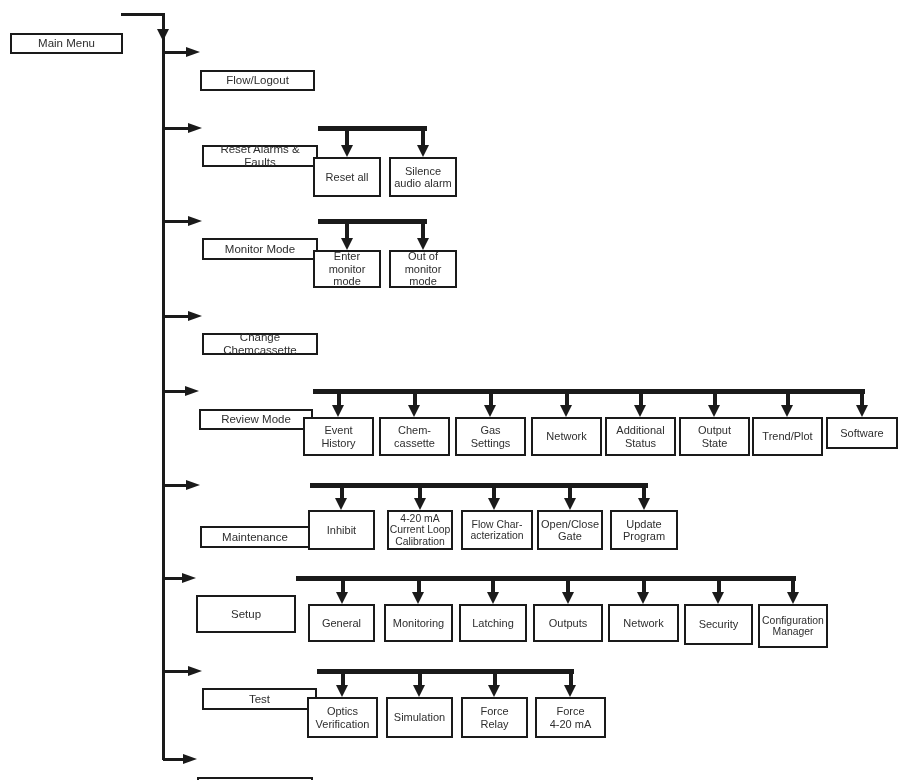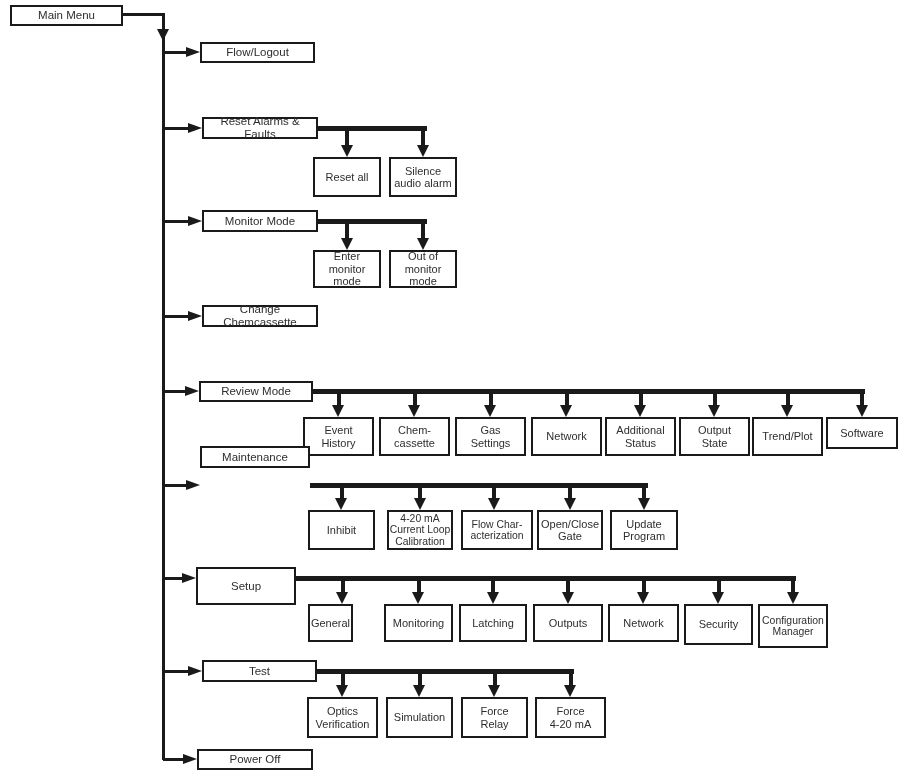--- a/index.html
+++ b/index.html
@@ -5,21 +5,21 @@
   html,body{margin:0;padding:0;background:#ffffff;}
   .canvas{
     position:relative;width:902px;height:780px;background:#ffffff;
     font-family:"Liberation Sans","DejaVu Sans",sans-serif;overflow:hidden;
   }
   .node{
     position:absolute;box-sizing:border-box;background:#ffffff;
     border:2.5px solid #1a1a1a;display:flex;align-items:center;justify-content:center;
     text-align:center;color:#2e2e2e;white-space:pre-line;
   }
-  .menu{font-size:11.5px;line-height:13px;}
+  .menu{font-size:11.5px;line-height:13px;margin-top:28px;}
   .leaf{font-size:11px;line-height:12.5px;}
   .tight{font-size:10.4px;line-height:11.4px;}
   .hl{position:absolute;height:3px;background:#1a1a1a;}
   .vl{position:absolute;width:3px;background:#1a1a1a;}
   .bar{position:absolute;height:5px;background:#1a1a1a;}
   .stub{position:absolute;width:4px;background:#1a1a1a;}
   .ar{position:absolute;width:0;height:0;border-top:5.5px solid transparent;
       border-bottom:5.5px solid transparent;border-left:14px solid #1a1a1a;}
   .ad{position:absolute;width:0;height:0;border-left:6.5px solid transparent;
       border-right:6.5px solid transparent;border-top:12px solid #1a1a1a;}
@@ -73,38 +73,38 @@
   <div class="node leaf" style="left:531px;top:417px;width:71px;height:39px">Network</div>
   <div class="node leaf" style="left:605px;top:417px;width:71px;height:39px">Additional
 Status</div>
   <div class="node leaf" style="left:679px;top:417px;width:71px;height:39px">Output
 State</div>
   <div class="node leaf" style="left:752px;top:417px;width:71px;height:39px">Trend/Plot</div>
   <div class="node leaf" style="left:826px;top:417px;width:72px;height:32px">Software</div>
 
   <div class="hl" style="left:163px;top:483.5px;width:27px"></div>
   <div class="ar" style="left:186px;top:479.5px"></div>
-  <div class="node menu" style="left:200px;top:446px;width:110px;height:22px">Maintenance</div>
+  <div class="node menu" style="left:200px;top:498px;width:110px;height:22px">Maintenance</div>
   <div class="bar" style="left:310px;top:482.5px;width:338px"></div>
   <div class="node leaf" style="left:308px;top:510px;width:67px;height:40px">Inhibit</div>
   <div class="node leaf tight" style="left:387px;top:510px;width:66px;height:40px">4-20 mA
 Current Loop
 Calibration</div>
   <div class="node leaf tight" style="left:461px;top:510px;width:72px;height:40px">Flow Char-
 acterization</div>
   <div class="node leaf" style="left:537px;top:510px;width:66px;height:40px">Open/Close
 Gate</div>
   <div class="node leaf" style="left:610px;top:510px;width:68px;height:40px">Update
 Program</div>
 
   <div class="hl" style="left:163px;top:576.5px;width:23px"></div>
   <div class="ar" style="left:182px;top:572.5px"></div>
   <div class="node menu" style="left:196px;top:567px;width:100px;height:38px">Setup</div>
   <div class="bar" style="left:296px;top:575.5px;width:500px"></div>
-  <div class="node leaf" style="left:308px;top:604px;width:45px;height:38px">General</div>
+  <div class="node leaf" style="left:308px;top:604px;width:67px;height:38px">General</div>
   <div class="node leaf" style="left:384px;top:604px;width:69px;height:38px">Monitoring</div>
   <div class="node leaf" style="left:459px;top:604px;width:68px;height:38px">Latching</div>
   <div class="node leaf" style="left:533px;top:604px;width:70px;height:38px">Outputs</div>
   <div class="node leaf" style="left:608px;top:604px;width:71px;height:38px">Network</div>
   <div class="node leaf" style="left:684px;top:604px;width:69px;height:41px">Security</div>
   <div class="node leaf tight" style="left:758px;top:604px;width:70px;height:44px">Configuration
 Manager</div>
 
   <div class="hl" style="left:163px;top:669.5px;width:29px"></div>
   <div class="ar" style="left:188px;top:665.5px"></div>

